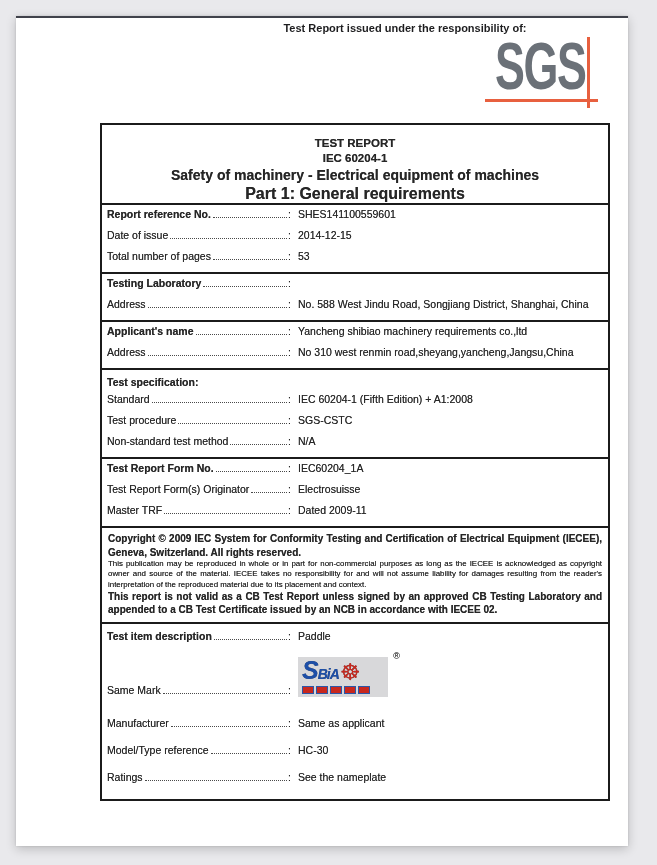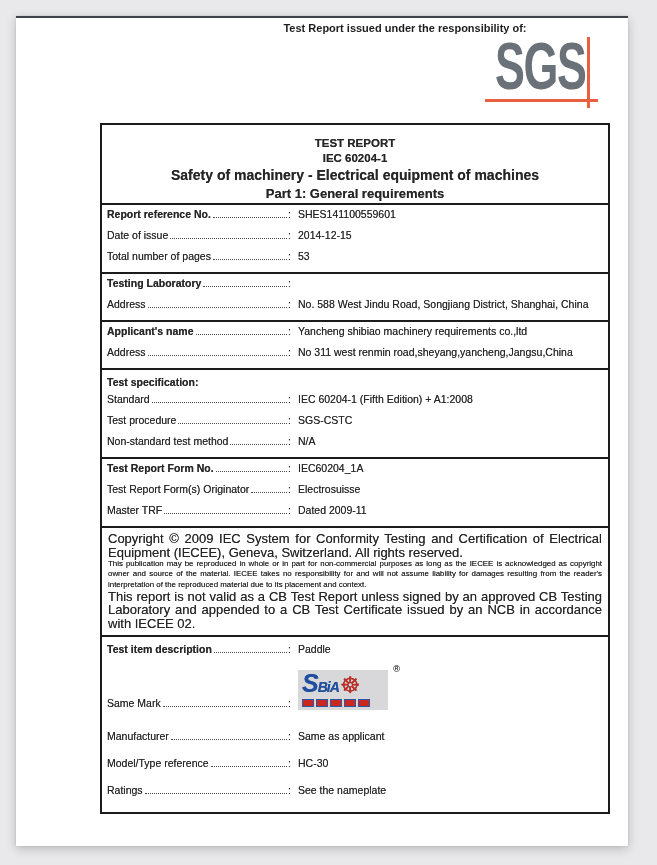--- a/index.html
+++ b/index.html
@@ -34,33 +34,33 @@
     border:2px solid #1b1b1b;background:#fff;box-sizing:border-box;
     font-size:10.5px;
     text-shadow:0 0 .4px rgba(45,45,45,.75);
   }
   .sec{border-bottom:2px solid #1b1b1b;padding:2px 5px;}
   .doc-table > .sec:last-child{border-bottom:none;}
 
   .sec-title{text-align:center;padding:11px 8px 0;}
   .t12{font-weight:bold;font-size:11.5px;line-height:15px;}
   .t3{font-weight:bold;font-size:14px;line-height:19px;}
-  .t4{font-weight:bold;font-size:13px;line-height:18px;}
+  .t4{font-weight:bold;font-size:16px;line-height:18px;}
 
   .row{display:flex;align-items:baseline;min-height:21px;line-height:14px;}
   .label{display:flex;width:184px;flex-shrink:0;align-items:baseline;}
   .lt{white-space:nowrap;}
   .leader{flex:1;min-width:8px;align-self:flex-end;margin:0 1px 3px 2px;border-bottom:1.5px dotted #4a4a4a;}
   .bold-label .lt{font-weight:bold;}
   .value{flex:1;padding-left:7px;white-space:nowrap;}
   .sec-heading{font-weight:bold;line-height:20px;}
   .sec-reference{}
 
   .sec-copyright{padding:4px 6px 5px;}
-  .cp-bold{font-weight:normal;font-size:13px;line-height:13.5px;text-align:justify;}
+  .cp-bold{font-weight:bold;font-size:10px;line-height:13.5px;text-align:justify;}
   .cp-fine{font-size:7.9px;line-height:10.3px;text-align:justify;}
   .cp-normal{font-size:10.6px;line-height:13.5px;text-align:justify;}
 
   .sec-items{padding:3px 5px 4px;}
   .sec-items .row{min-height:25px;padding-top:2px;}
   .sec-items .row.tm-outer{min-height:58px;}
 
   
   .tm-wrap{position:relative;display:inline-block;margin-top:1px;}
   .tm-box{width:82px;background:#d8d8da;padding:3px 4px 3px;}
@@ -148,21 +148,21 @@
       <span class="colon">:</span>
     </div>
     <div class="value">Yancheng shibiao machinery requirements co.,ltd</div>
   </div>
         <div class="row">
     <div class="label">
       <span class="lt">Address</span>
       <span class="leader"></span>
       <span class="colon">:</span>
     </div>
-    <div class="value">No 311 west renmin road,sheyang,yancheng,Jangsu,China</div>
+    <div class="value">No 310 west renmin road,sheyang,yancheng,Jangsu,China</div>
   </div>
       </div>
       <div class="sec sec-test-specification">
         <div class="sec-heading">Test specification:</div>
         <div class="row">
     <div class="label">
       <span class="lt">Standard</span>
       <span class="leader"></span>
       <span class="colon">:</span>
     </div>

